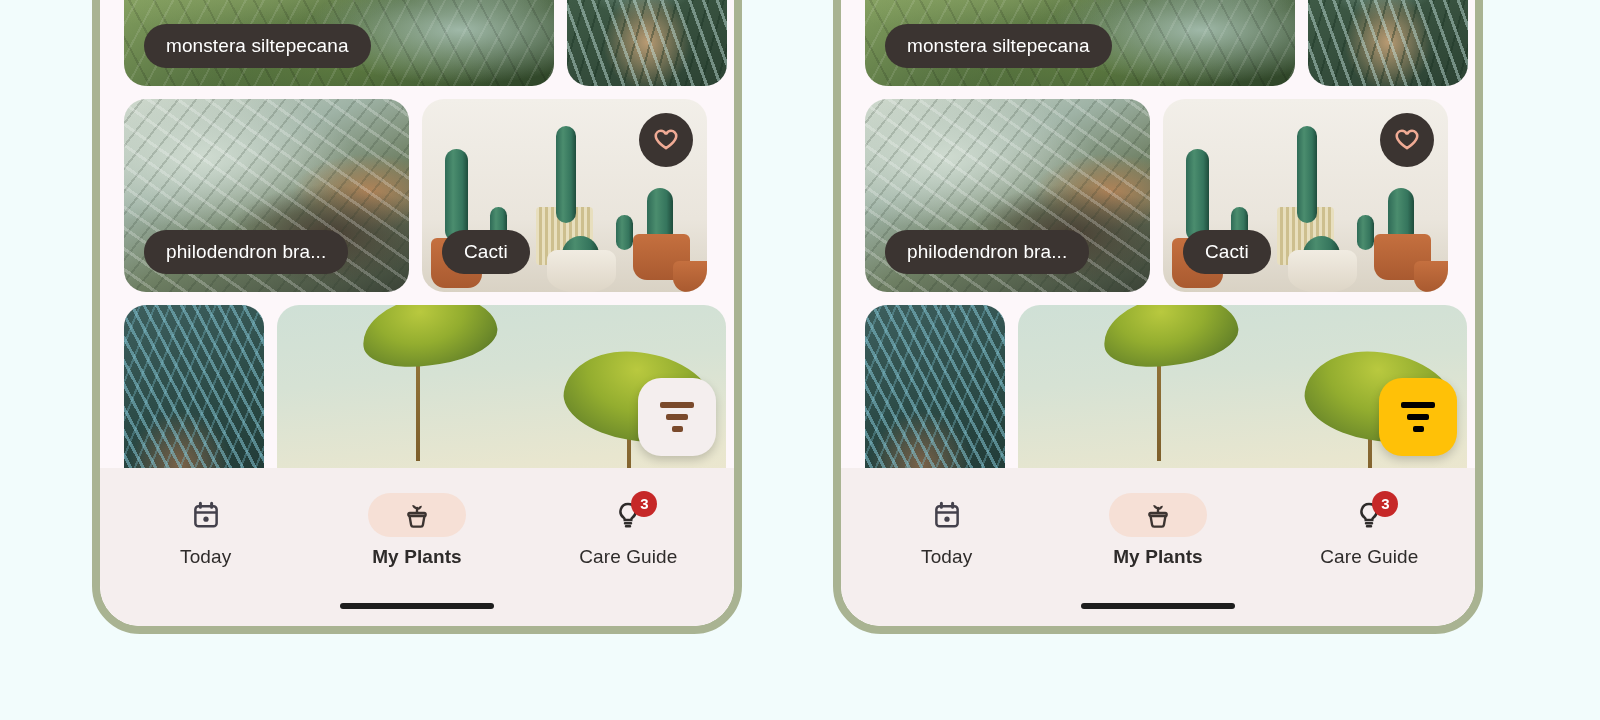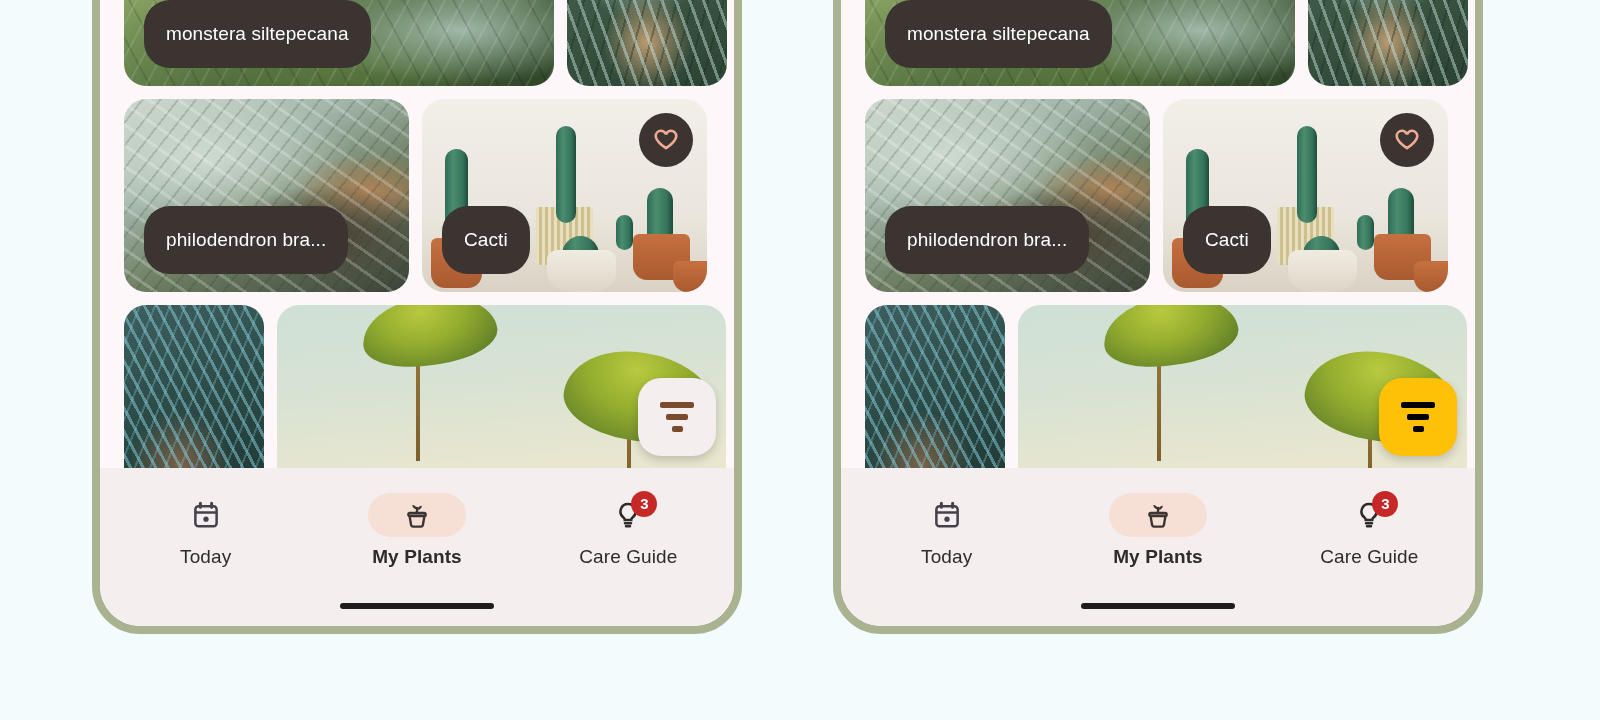--- a/index.html
+++ b/index.html
@@ -63,21 +63,21 @@
   }
 
   
   .chip {
     position: absolute;
     left: 20px;
     bottom: 18px;
     background: #3b3431;
     color: #ffffff;
     border-radius: 26px;
-    padding: 23px 22px;
+    padding: 11px 22px;
     font-size: 19px;
     line-height: 1.15;
     letter-spacing: .1px;
     white-space: nowrap;
     max-width: calc(100% - 40px);
     overflow: hidden;
     text-overflow: ellipsis;
   }
 
   

